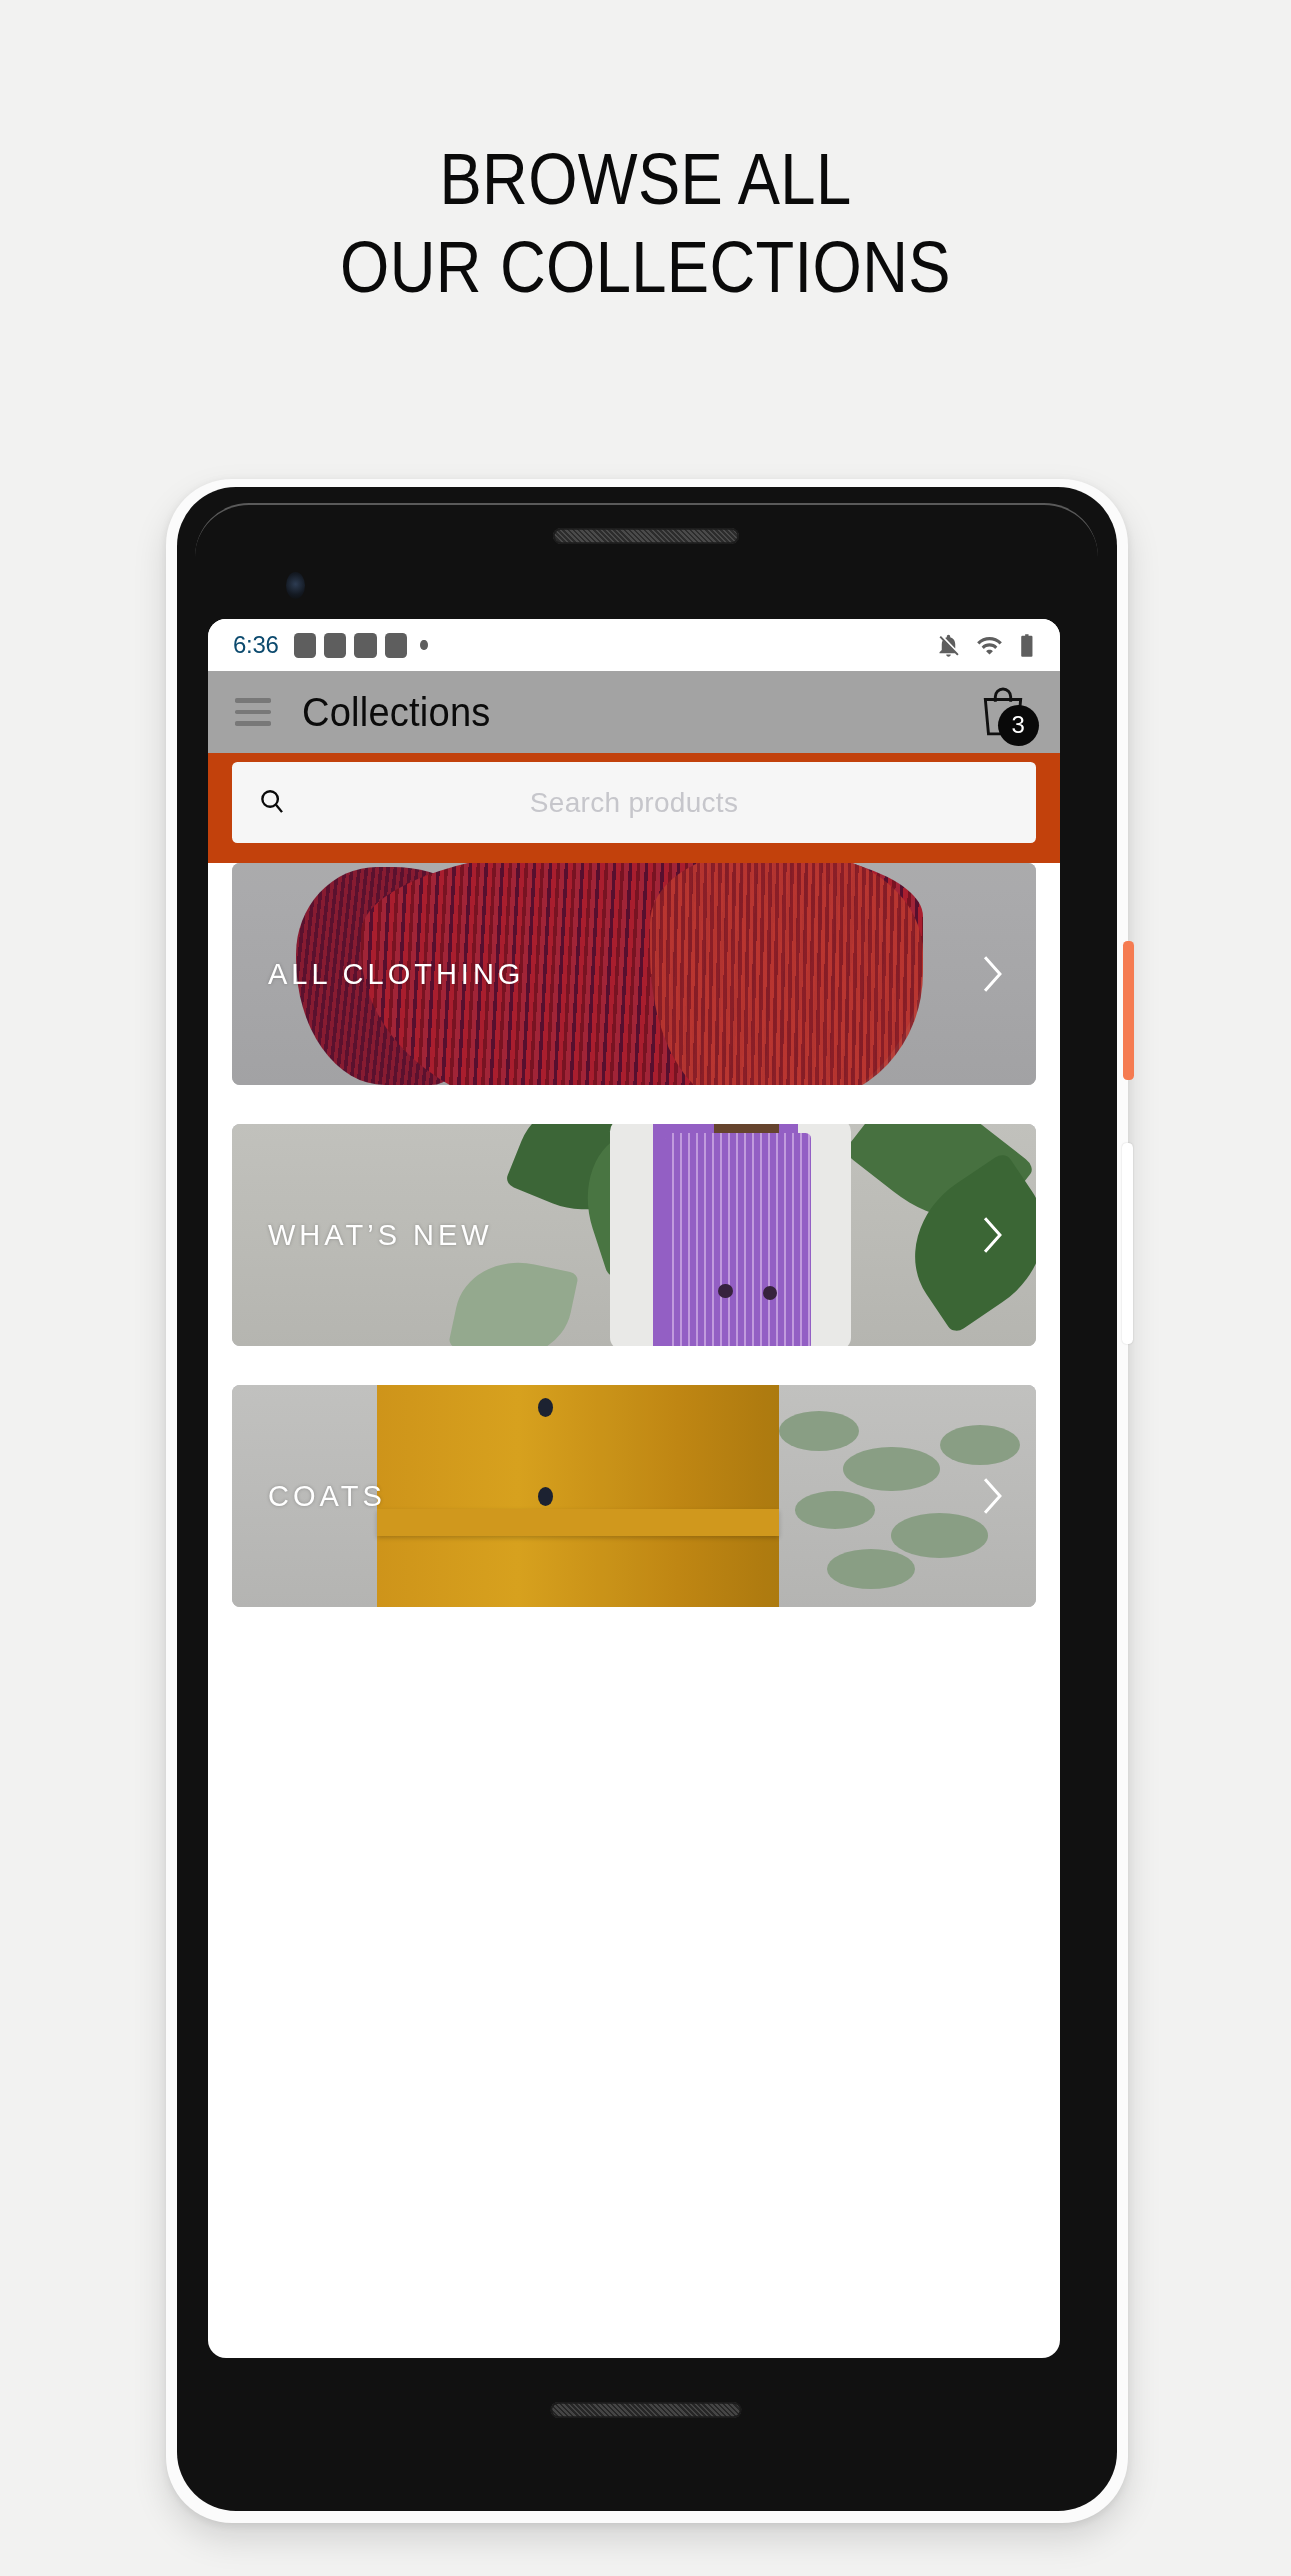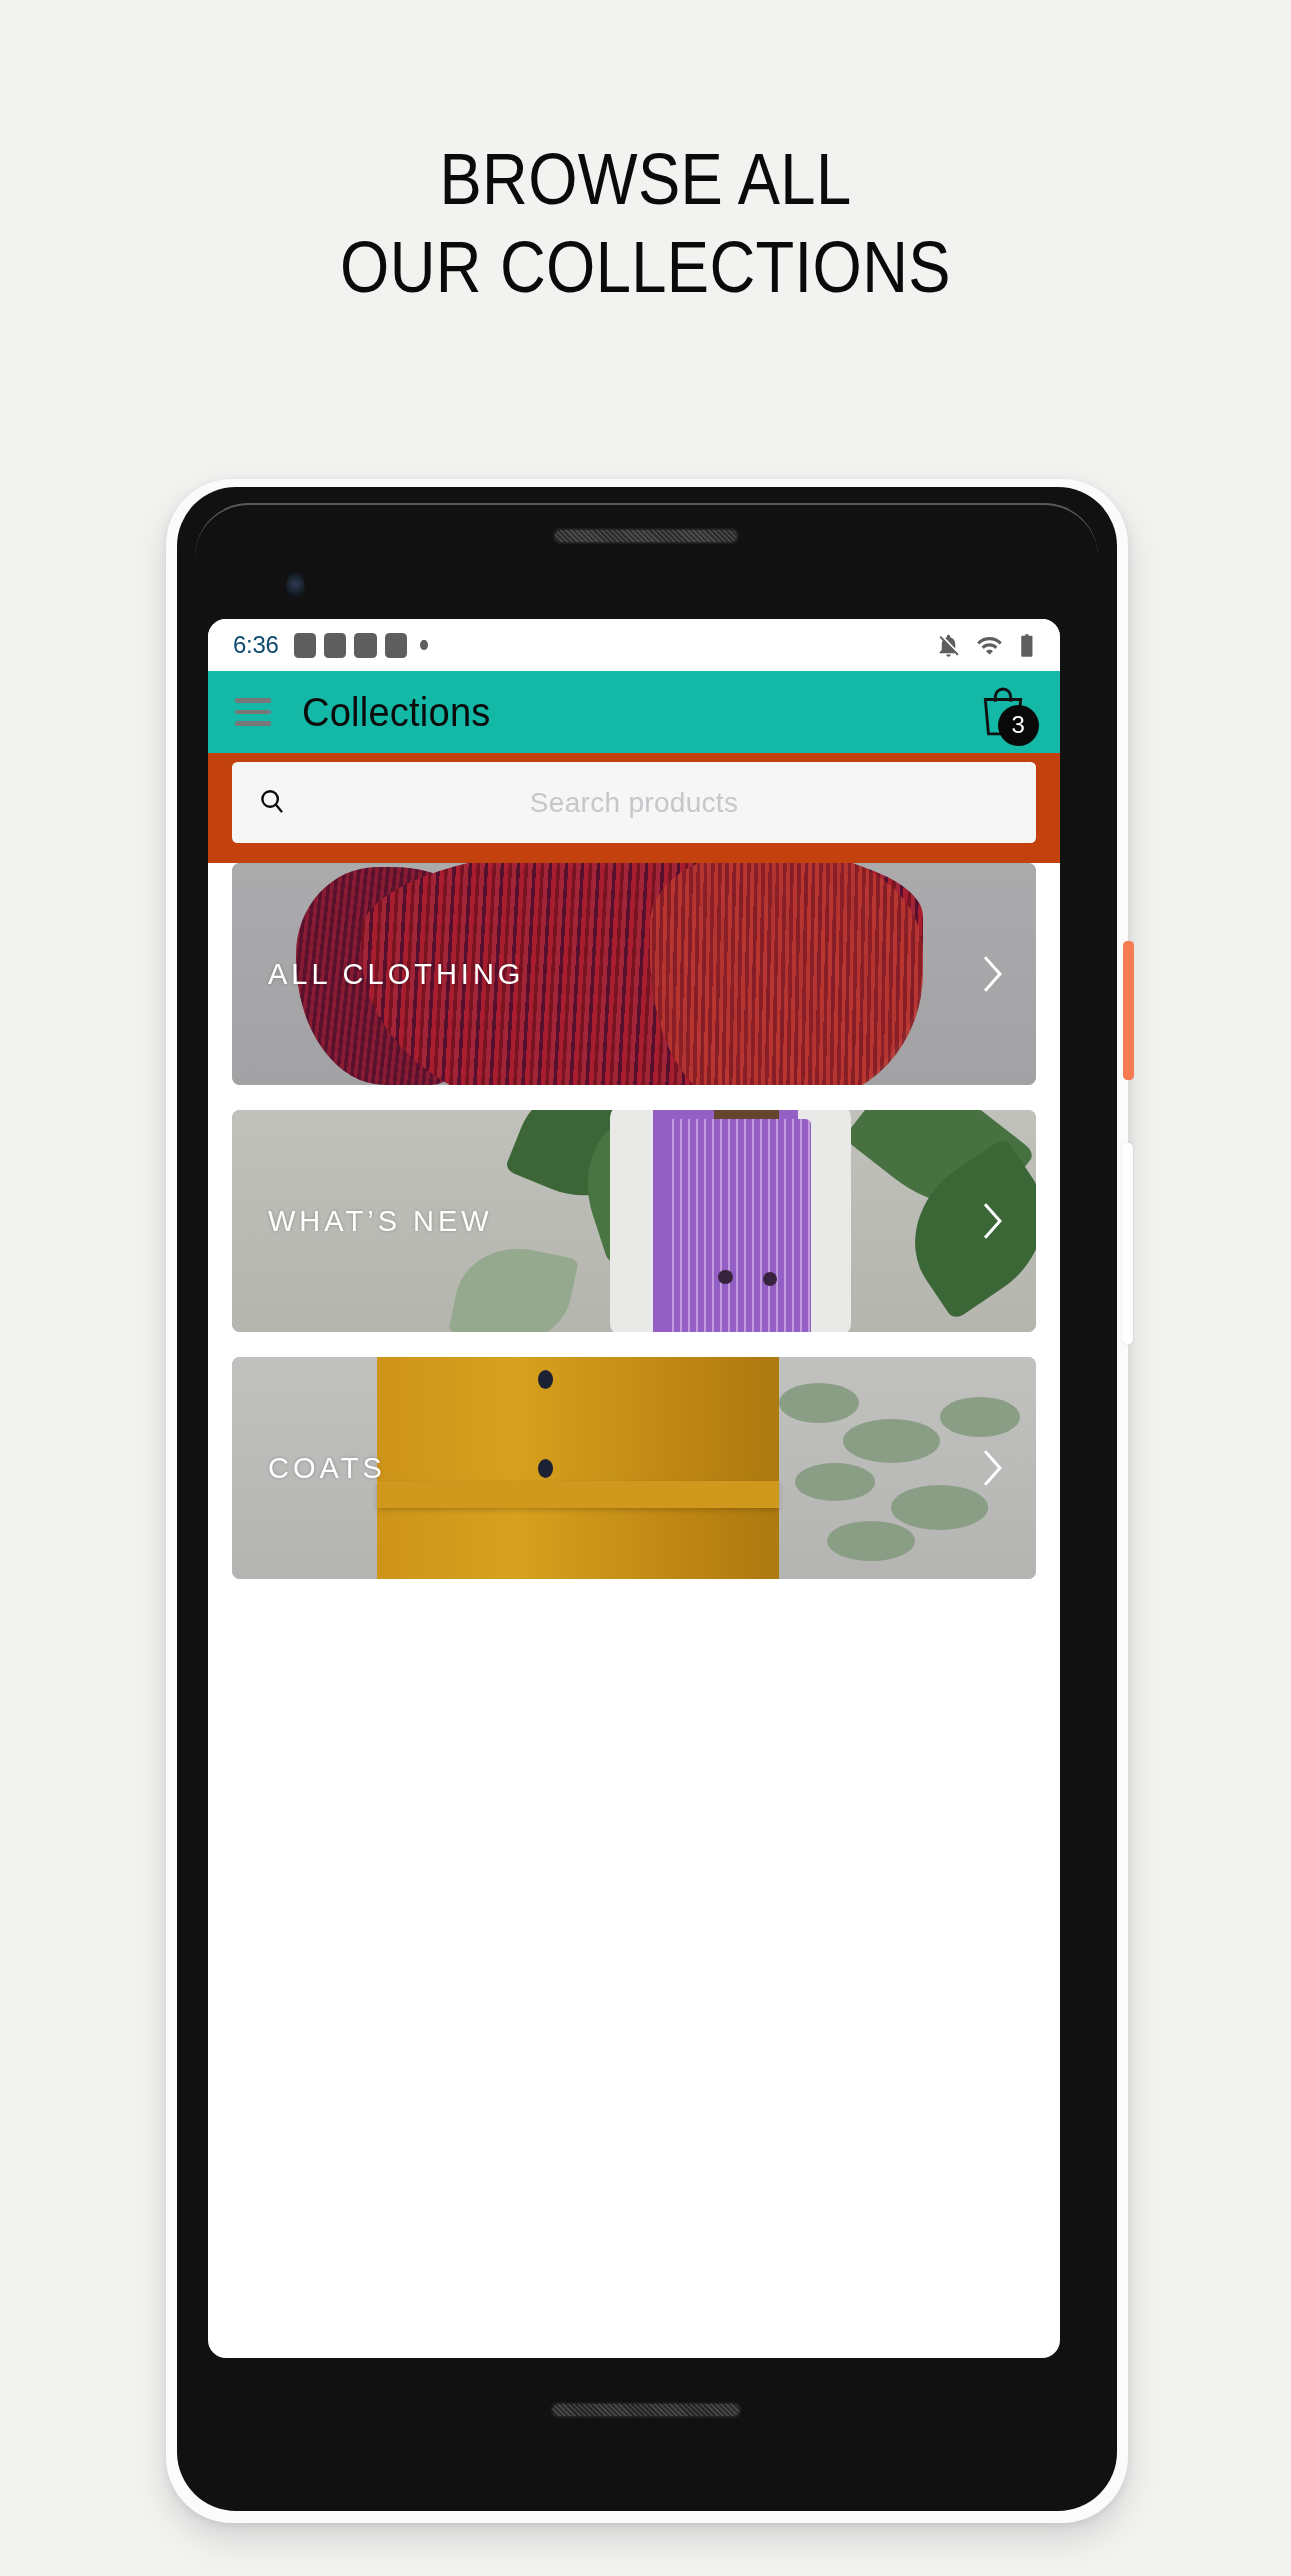--- a/index.html
+++ b/index.html
@@ -126,21 +126,21 @@
   }
   .status-right{ margin-left:auto; display:flex; align-items:center; gap:14.3px; }
   .status-right svg{ display:block; fill:#5e5e5e; }
 
   
   .app-bar{
     position:relative;
     height:82px;
     display:flex; align-items:center;
     padding:0 23px 0 27px;
-    background:#14b8a6;
+    background:#a3a3a3;
   }
   .hamburger{ width:36px; display:flex; flex-direction:column; gap:7.2px; cursor:pointer; }
   .hamburger i{ display:block; height:4.5px; background:#787878; border-radius:1.8px; }
   .app-title{
     margin-left:31px;
     font-family:"Liberation Sans Narrow","Liberation Sans",sans-serif;
     font-size:41px; font-weight:400; color:#0b0b0b;
     letter-spacing:0.2px;
     transform:scaleX(0.93);
     transform-origin:left center;
@@ -169,21 +169,21 @@
   .search-placeholder{
     font-family:"Liberation Sans Narrow","Liberation Sans",sans-serif;
     font-size:28px; color:#c6c6cb; letter-spacing:0.3px;
   }
 
   
   .collection-list{ padding:0 24px; background:#ffffff; }
   .collection-card{
     position:relative;
     height:222px;
-    margin-bottom:25px;
+    margin-bottom:39px;
     border-radius:8px;
     overflow:hidden;
     cursor:pointer;
     background:#b3b3b5;
   }
   .card-photo{ position:absolute; inset:0; }
   .card-label{
     position:absolute; left:36px; top:50%;
     transform:translateY(-50%);
     font-size:29px; color:#ffffff;

